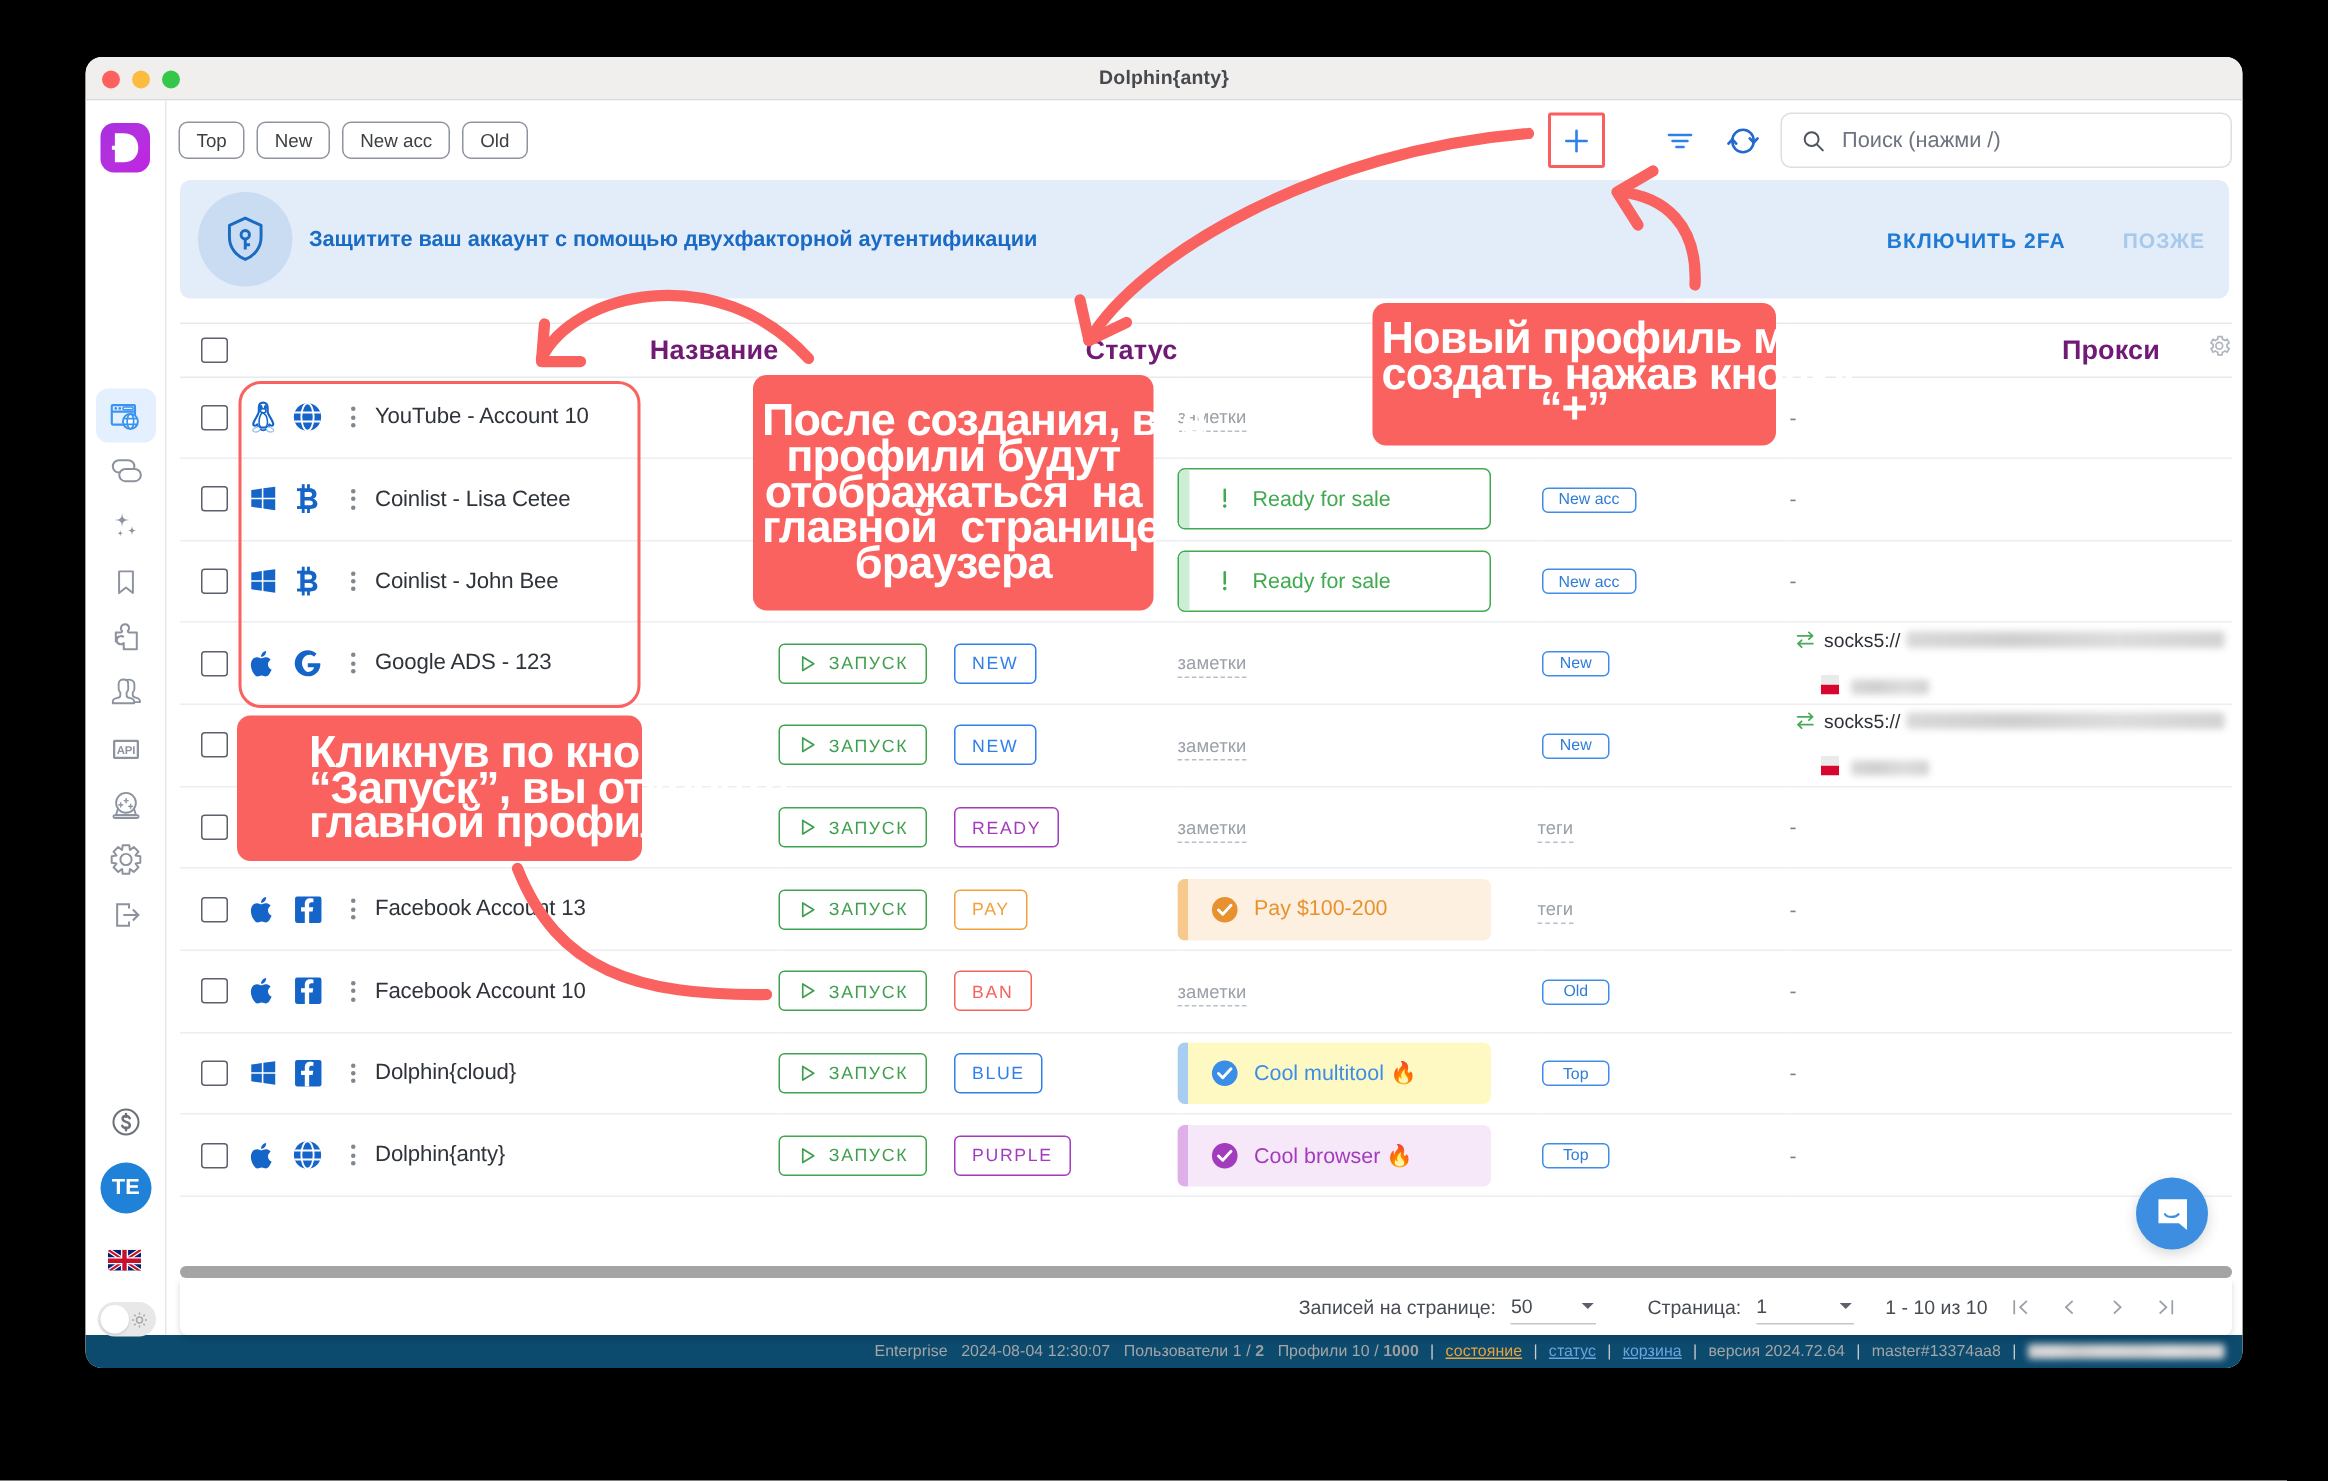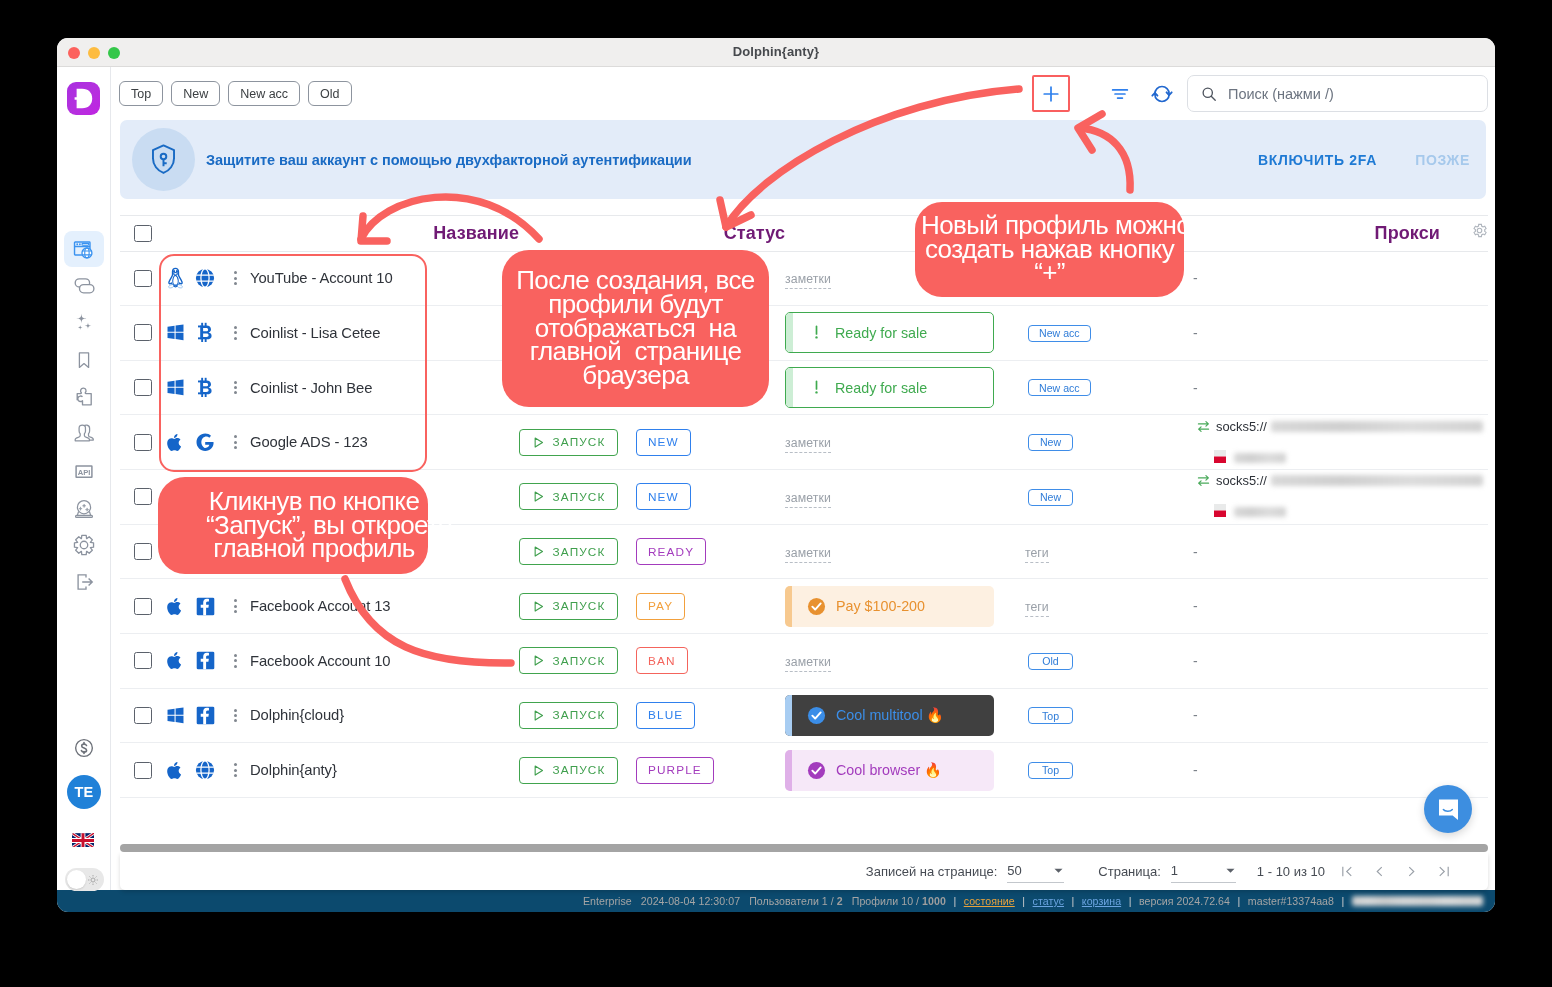--- a/index.html
+++ b/index.html
@@ -15,21 +15,21 @@
   .l-red{background:#fc615d;}
   .l-yel{background:#fdbc40;}
   .l-grn{background:#34c749;}
   .wtitle{position:absolute;left:0;right:0;top:6px;text-align:center;font-size:13px;font-weight:bold;color:#46494d;letter-spacing:.1px;}
 
   .bodywrap{flex:1;display:flex;flex-direction:column;min-height:0;position:relative;}
   .body{flex:1;display:flex;min-height:0;}
   .sb-gap{width:9px;display:inline-block;}
 
   
-  .sidebar{width:54px;flex:0 0 54px;background:#fff;border-right:1px solid #e6e8ec;display:flex;flex-direction:column;align-items:center;padding-top:15px;position:relative;}
+  .sidebar{width:54px;flex:0 0 54px;background:#fff;border-right:1px solid #e6e8ec;display:flex;flex-direction:column;align-items:center;padding-top:15px;position:relative;gap:28px;}
   .logo{width:33px;height:33px;border-radius:9px;background:linear-gradient(135deg,#a92ee0 0%,#b431de 50%,#c024e2 100%);display:flex;align-items:center;justify-content:center;}
   .navlist{margin-top:116px;display:flex;flex-direction:column;align-items:center;gap:1px;}
   .navitem{width:40px;height:36px;border-radius:8px;display:flex;align-items:center;justify-content:center;color:#8c939f;}
   .navitem.active{background:#e4f0fd;color:#3b93f0;}
   .sb-bottom{position:absolute;bottom:-21px;left:0;width:54px;display:flex;flex-direction:column;align-items:center;}
   .avatar{width:34px;height:34px;border-radius:50%;background:#2081d8;color:#fff;font-size:14.5px;font-weight:bold;display:flex;align-items:center;justify-content:center;letter-spacing:.3px;margin-top:18px;}
   .flag{width:25px;height:14px;border-radius:2px;overflow:hidden;margin-top:24px;}
   .toggle{width:39px;height:23px;border-radius:12px;background:#e8e8e8;border:none;position:relative;margin-top:21px;margin-bottom:20px;}
   .toggle .knob{position:absolute;left:2px;top:2px;width:19px;height:19px;border-radius:50%;background:#fff;border:none;box-shadow:0 1px 2px rgba(0,0,0,.12);}
   .toggle .sun{position:absolute;right:5px;top:6px;color:#a8a8a8;}
@@ -91,21 +91,21 @@
   .pg-lbl{margin-right:10px;}
   .pg-sel{display:inline-flex;align-items:center;border-bottom:1px solid #c3c7cc;padding:2px 0 4px 0;width:57px;}
   .pg-lbl2{margin-left:34px;margin-right:10px;}
   .pg-sel2{display:inline-flex;align-items:center;border-bottom:1px solid #c3c7cc;padding:2px 0 4px 0;width:65px;}
   .pg-range{margin-left:21px;margin-right:6px;}
   .pg-nav{width:32px;display:inline-flex;align-items:center;justify-content:center;}
   .caret{margin-left:auto;}
 
   
   .anno-layer{position:absolute;left:0;top:0;width:1552px;height:987px;pointer-events:none;}
-  .tip{position:absolute;background:#f9625f;border-radius:27px;color:#fff;display:flex;align-items:center;justify-content:center;text-align:center;font-size:26px;line-height:23.8px;padding:0 6px;letter-spacing:-.6px;}
+  .tip{position:absolute;background:#f9625f;border-radius:9px;color:#fff;display:flex;align-items:center;justify-content:center;text-align:center;font-size:30px;line-height:23.8px;padding:0 6px;letter-spacing:-.6px;font-weight:bold;}
   .tiptxt{width:100%;white-space:pre;}
   .redbox{position:absolute;border:2.4px solid #f9625f;border-radius:15px;}
 
   .statusbar{height:22px;flex:0 0 22px;background:#0c4a6e;display:flex;align-items:center;justify-content:flex-start;padding-left:526px;font-size:10.6px;color:#a5a5a5;gap:0;letter-spacing:.05px;}
   .statusbar span{white-space:pre;}
   .sb-sep{margin:0 7.5px;color:#cdcdcd;}
   .sb-b{font-weight:bold;color:#9d9d9d;}
   .sb-l1{color:#e8a33d;text-decoration:underline;}
   .sb-l2{color:#6ba4e0;text-decoration:underline;}
   .sb-blur{display:inline-block;width:131px;height:10px;background:linear-gradient(90deg,#d0d0d0 0%,#dadada 12%,#cdcdcd 25%,#d8d8d8 40%,#d2d2d2 58%,#dcdcdc 72%,#d4d4d4 88%,#d8d8d8 100%);border-radius:2px;filter:blur(2.6px);vertical-align:-1px;}
@@ -688,21 +688,21 @@
                     </div>
                   </td>
                   <td><span class="btn-launch">
                       <svg width="13" height="13" viewBox="0 0 14 14" fill="none" stroke="#3f9f4d" stroke-width="1.2" stroke-linejoin="round">
                         <path d="M3.4 2.1 L11.3 7 L3.4 11.9 Z"></path>
                       </svg>
                       <span>ЗАПУСК</span>
                     </span></td>
                   <td><span class="badge" style="border-color:#2f80ed;color:#2f80ed">BLUE</span></td>
                   <td>
-                    <span class="note-box" style="position:relative;overflow:hidden;background:#404040;color:#3b8ee8">
+                    <span class="note-box" style="position:relative;overflow:hidden;background:#fef9c3;color:#3b8ee8">
                       <span style="position:absolute;left:0;top:0;bottom:0;width:7px;background:#a8cdf2"></span>
                       <svg width="19" height="19" viewBox="0 0 20 20">
                         <circle cx="10" cy="10" r="9" fill="#3b8ee8"></circle>
                         <path d="M5.6 10.2 L8.6 13.2 L14.4 6.8" stroke="#fff" stroke-width="2" fill="none" stroke-linecap="round" stroke-linejoin="round"></path>
                       </svg>
                       <span>Cool multitool 🔥</span>
                     </span>
                   </td>
                   <td><span class="tagbadge">Top</span></td>
                   <td><span class="proxy-dash">-</span></td>

